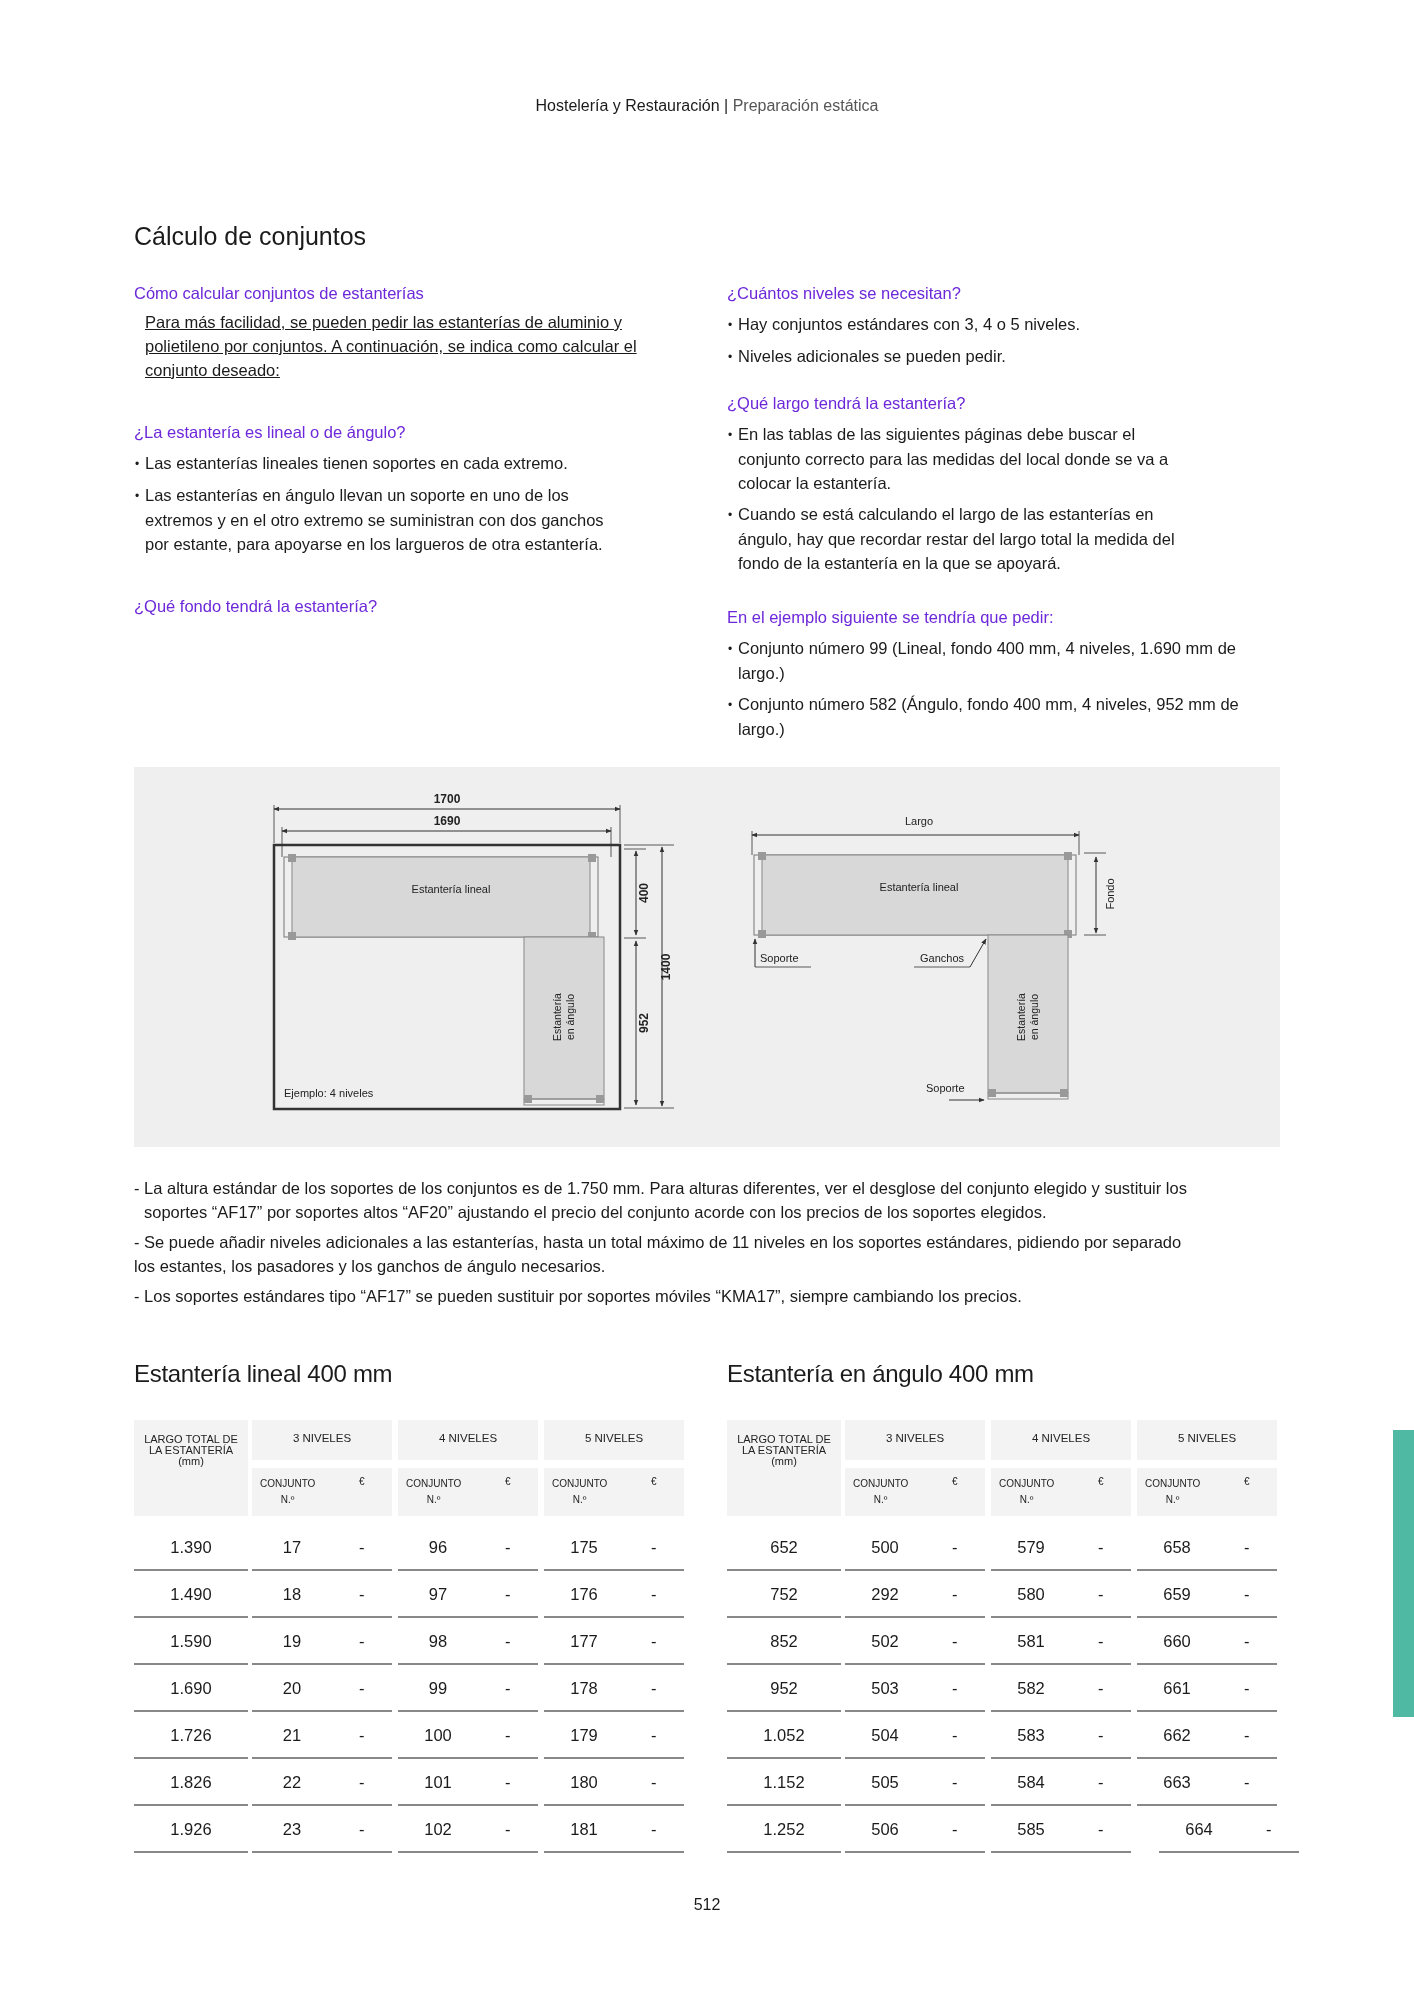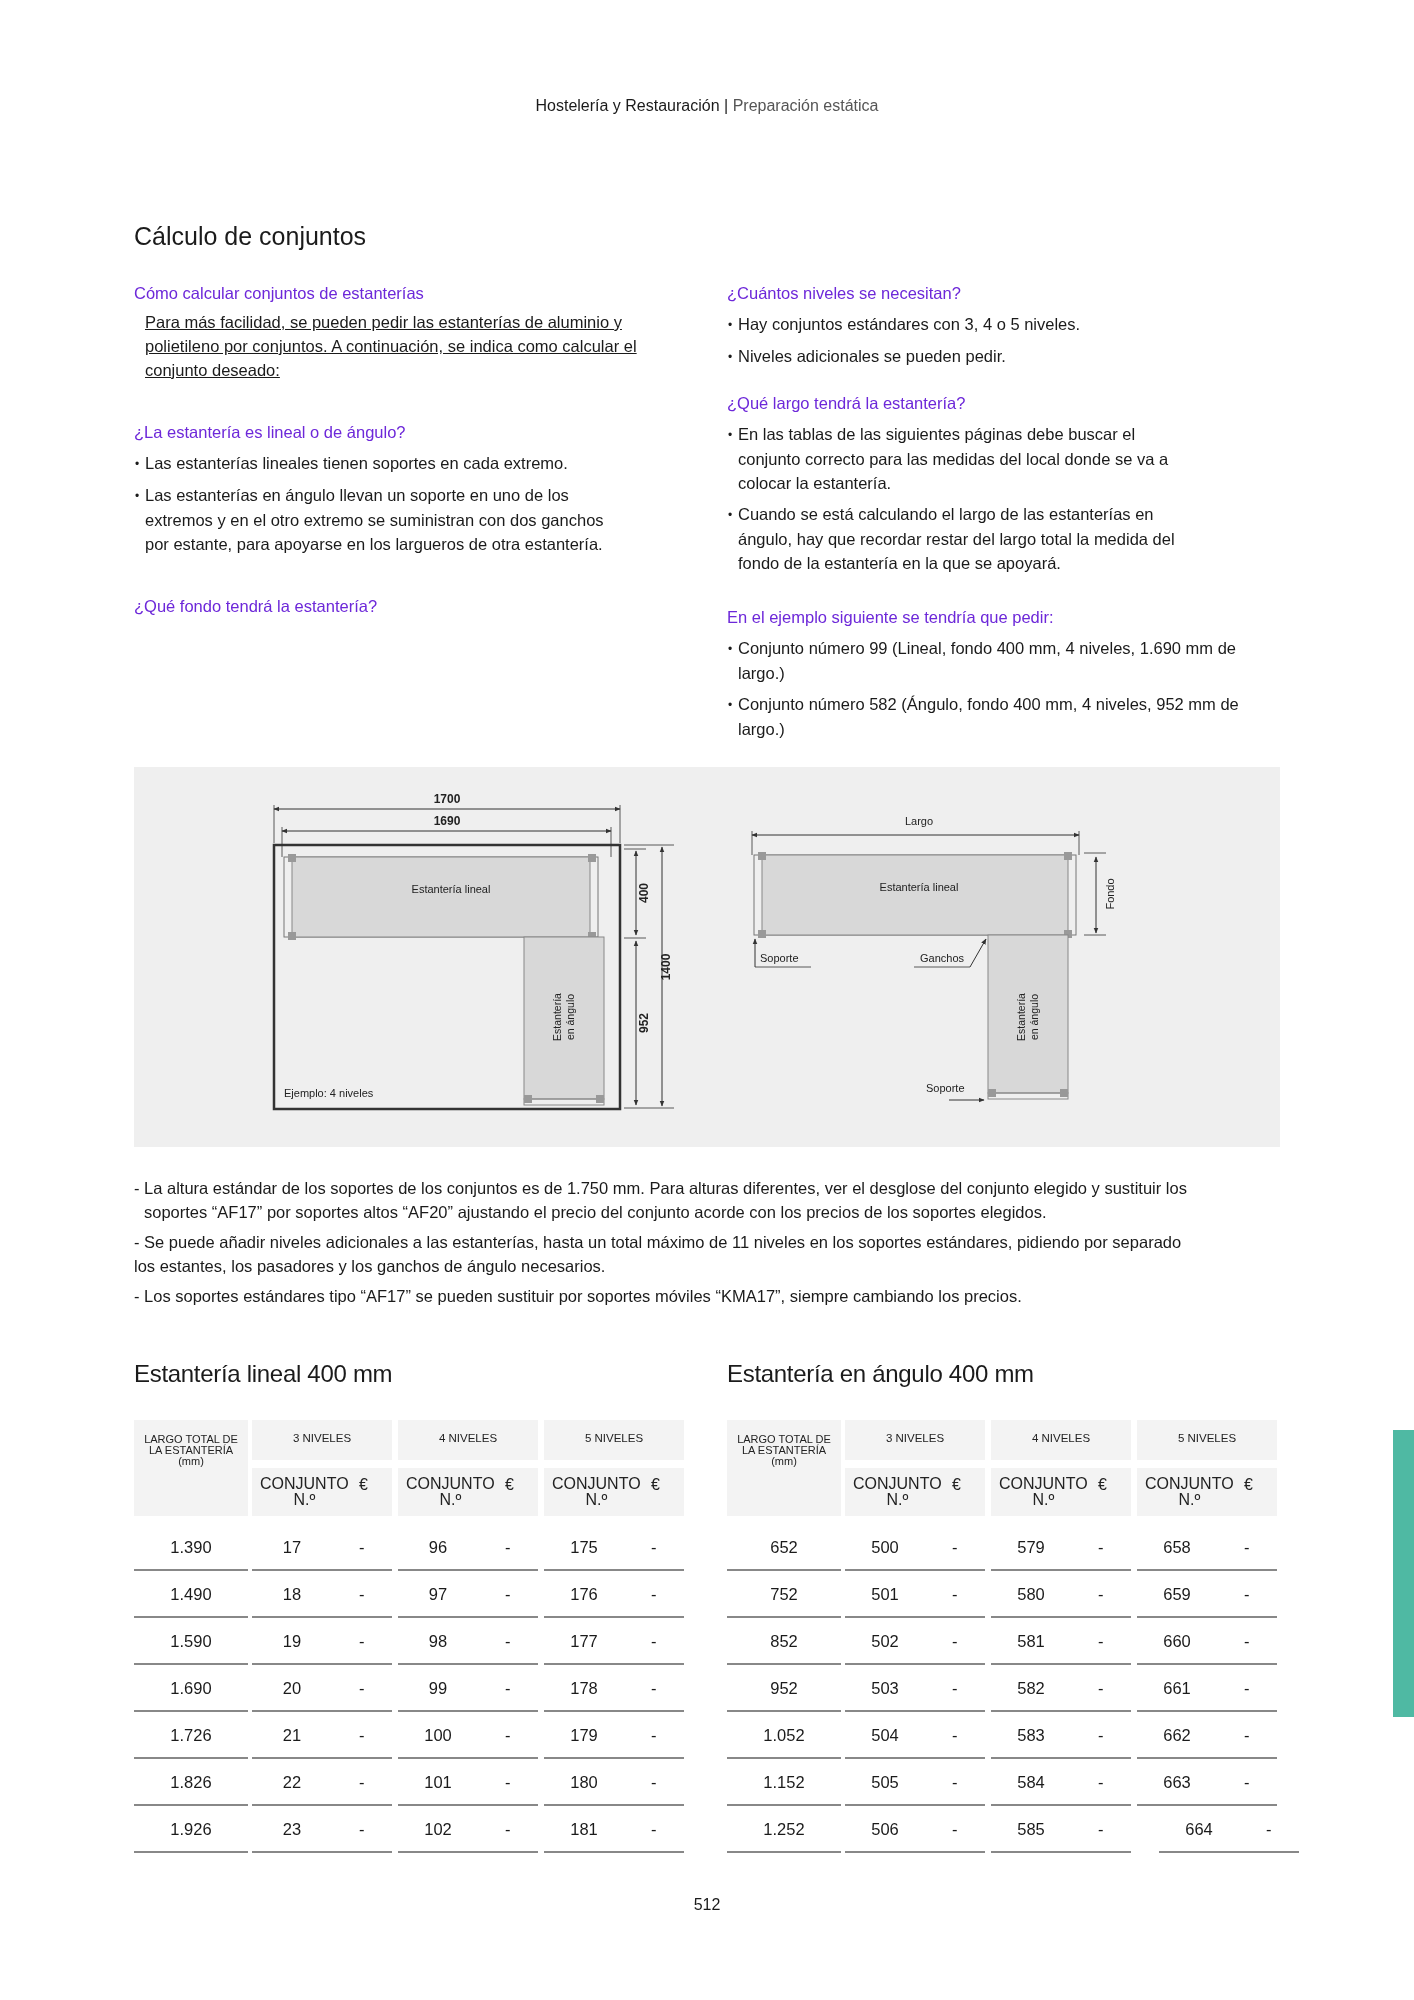--- a/index.html
+++ b/index.html
@@ -24,21 +24,21 @@
 
   .notes { position: absolute; left: 134px; top: 1176px; width: 1150px; font-size: 16.5px; line-height: 24px; }
   .note { display: block; margin-bottom: 6px; }
   .note .cont { padding-left: 10px; display: block; }
 
   .table-title { position: absolute; top: 1360px; font-size: 24px; color: #1b1b1b; letter-spacing: -0.3px; }
 
   .tbl { position: absolute; top: 1420px; }
   .tbl .hdr-len { position: absolute; top: 0; left: 0; width: 114px; height: 96px; background: #f3f3f3; font-size: 11px; text-align: center; line-height: 11px; padding-top: 14px; color: #222; }
   .tbl .hdr-lvl { position: absolute; top: 0; height: 40px; background: #f3f3f3; font-size: 11.5px; text-align: center; padding-top: 12px; color: #222; }
-  .tbl .hdr-sub { position: absolute; top: 48px; height: 48px; background: #f3f3f3; font-size: 16px; color: #222; }
+  .tbl .hdr-sub { position: absolute; top: 48px; height: 48px; background: #f3f3f3; font-size: 10px; color: #222; }
   .tbl .hdr-sub .c1 { position: absolute; left: 8px; top: 8px; line-height: 16px; text-align: center; }
   .tbl .hdr-sub .c1 span { display: block; }
   .tbl .hdr-sub .eur { position: absolute; top: 8px; }
   .tbl .row { position: absolute; left: 0; height: 47px; }
   .tbl .cell { position: absolute; top: 0; height: 47px; line-height: 46px; font-size: 16.5px; text-align: center; border-bottom: 2.5px solid #888; color: #1b1b1b; }
   .tbl .num { position: absolute; top: 0; line-height: 46px; font-size: 16.5px; }
   .tbl .dash { position: absolute; top: 0; line-height: 46px; font-size: 16.5px; }
 
   .side-tab { position: absolute; left: 1393px; top: 1430px; width: 21px; height: 287px; background: #4fb9a3; }
 
@@ -377,21 +377,21 @@
           <span class="dash" style="left: 107px;">-</span>
         </div>
         <div class="cell" style="left: 410px; width: 140px;">
           <span class="num" style="left: 0px; width: 80px; text-align: center;">658</span>
           <span class="dash" style="left: 107px;">-</span>
         </div>
       </div>
       <div class="row" style="top: 151px;">
         <div class="cell" style="left: 0px; width: 114px;"><span>752</span></div>
         <div class="cell" style="left: 118px; width: 140px;">
-          <span class="num" style="left: 0px; width: 80px; text-align: center;">501</span>
+          <span class="num" style="left: 0px; width: 80px; text-align: center;">292</span>
           <span class="dash" style="left: 107px;">-</span>
         </div>
         <div class="cell" style="left: 264px; width: 140px;">
           <span class="num" style="left: 0px; width: 80px; text-align: center;">580</span>
           <span class="dash" style="left: 107px;">-</span>
         </div>
         <div class="cell" style="left: 410px; width: 140px;">
           <span class="num" style="left: 0px; width: 80px; text-align: center;">659</span>
           <span class="dash" style="left: 107px;">-</span>
         </div>

